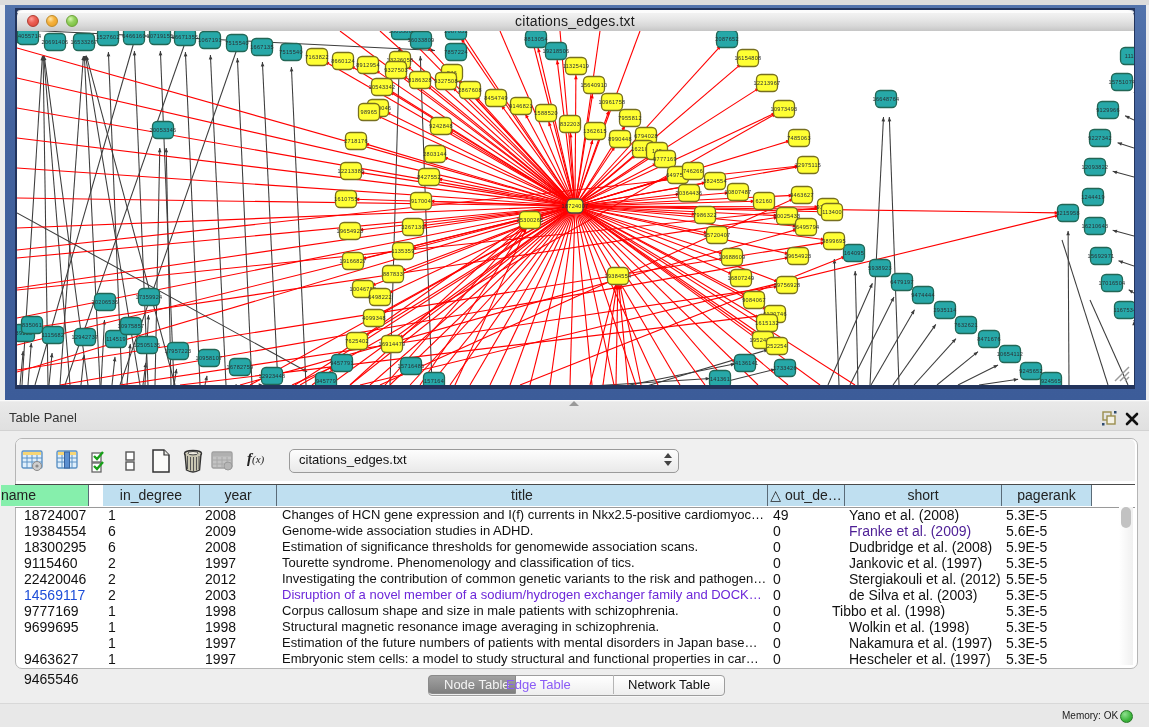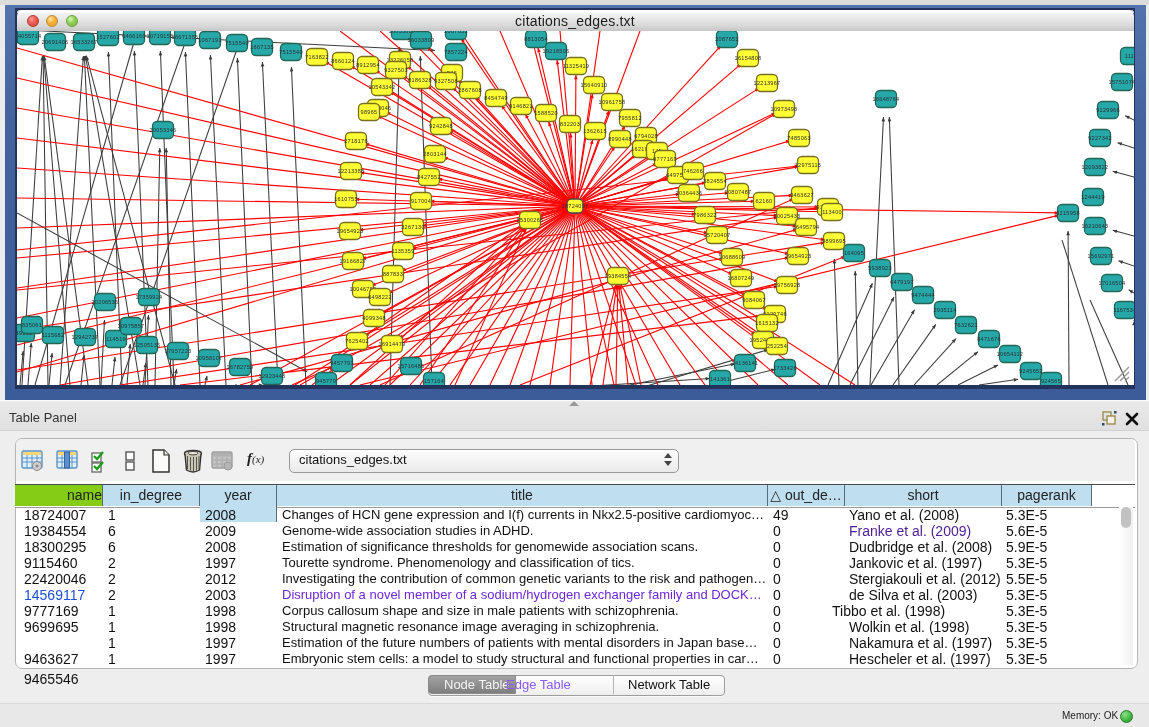--- a/index.html
+++ b/index.html
@@ -741,23 +741,23 @@
 <div class="abs" style="left:247px;top:450px;font-size:15px;color:#222;font-style:italic;font-family:'Liberation Serif',serif"><b>f</b><span style="font-size:11px">(x)</span></div>
 
 <div class="abs" style="left:289px;top:449px;width:388px;height:22px;background:linear-gradient(180deg,#fdfdfd,#e9e9e9);border:1px solid #9a9a9a;border-radius:5px"></div>
 <div class="abs" style="left:299px;top:452px;font-size:13px;color:#111">citations_edges.txt</div>
 <svg class="abs" width="10" height="14" style="left:663px;top:453px">
     <path d="M5 0 L9 5 L1 5 Z" fill="#444"></path>
     <path d="M5 13 L9 8 L1 8 Z" fill="#444"></path>
   </svg>
 
 <div class="abs" style="left:15px;top:484px;width:1120px;height:22px;background:#ffffff;border-top:1px solid #4a4a4a;border-bottom:1px solid #9a9a9a"></div>
-<div class="abs" style="left:15px;top:485px;width:88px;height:21px;background:#84cc16;border-right:1px solid #5a6b78;box-sizing:border-box;text-align:right;font-size:14px;color:#222;line-height:21px">name</div>
+<div class="abs" style="left:1px;top:485px;width:88px;height:21px;background:#86efac;border-right:1px solid #5a6b78;box-sizing:border-box;text-align:left;font-size:14px;color:#222;line-height:21px">name</div>
 <div class="abs" style="left:103px;top:485px;width:97px;height:21px;background:#bfdff0;border-right:1px solid #5a6b78;box-sizing:border-box;text-align:center;font-size:14px;color:#222;line-height:21px">in_degree</div>
-<div class="abs" style="left:200px;top:485px;width:77px;height:37px;background:#bfdff0;border-right:1px solid #5a6b78;box-sizing:border-box;text-align:center;font-size:14px;color:#222;line-height:21px">year</div>
+<div class="abs" style="left:200px;top:485px;width:77px;height:21px;background:#bfdff0;border-right:1px solid #5a6b78;box-sizing:border-box;text-align:center;font-size:14px;color:#222;line-height:21px">year</div>
 <div class="abs" style="left:277px;top:485px;width:491px;height:21px;background:#bfdff0;border-right:1px solid #5a6b78;box-sizing:border-box;text-align:center;font-size:14px;color:#222;line-height:21px">title</div>
 <div class="abs" style="left:768px;top:485px;width:77px;height:21px;background:#bfdff0;border-right:1px solid #5a6b78;box-sizing:border-box;text-align:center;font-size:14px;color:#222;line-height:21px">△ out_de…</div>
 <div class="abs" style="left:845px;top:485px;width:157px;height:21px;background:#bfdff0;border-right:1px solid #5a6b78;box-sizing:border-box;text-align:center;font-size:14px;color:#222;line-height:21px">short</div>
 <div class="abs" style="left:1002px;top:485px;width:90px;height:21px;background:#bfdff0;border-right:1px solid #5a6b78;box-sizing:border-box;text-align:center;font-size:14px;color:#222;line-height:21px">pagerank</div>
 
 <div class="abs" style="left:24px;top:507px;font-size:14px;color:#111;white-space:nowrap">18724007</div>
 <div class="abs" style="left:108px;top:507px;font-size:14px;color:#111">1</div>
 <div class="abs" style="left:205px;top:507px;font-size:14px;color:#111">2008</div>
 <div class="abs" style="left:282px;top:507px;font-size:13px;color:#111;white-space:nowrap;width:484px;overflow:hidden">Changes of HCN gene expression and I(f) currents in Nkx2.5‑positive cardiomyoc…</div>
 <div class="abs" style="left:773px;top:507px;font-size:14px;color:#111">49</div>

